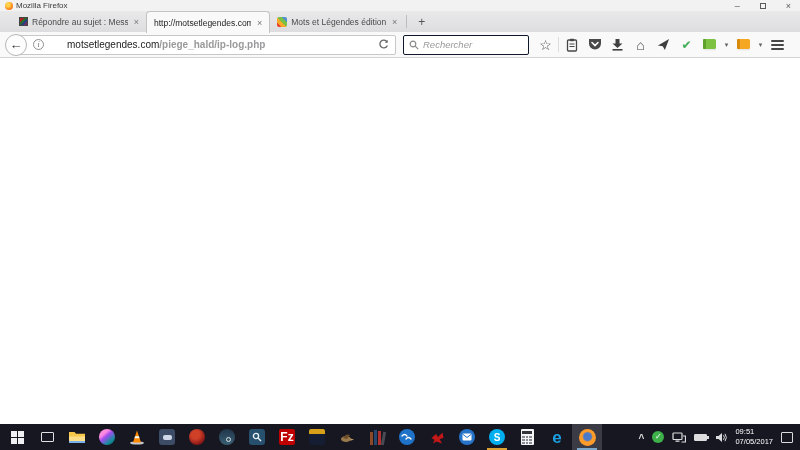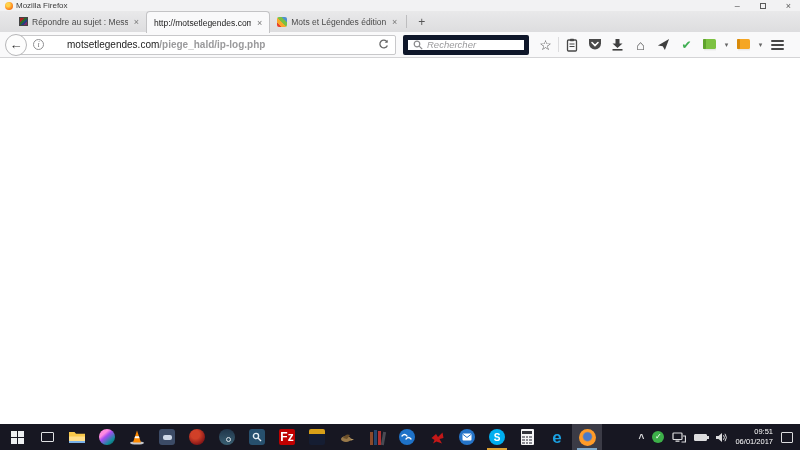--- a/index.html
+++ b/index.html
@@ -35,21 +35,21 @@
              display:flex; align-items:center; justify-content:center; font-size:13px; color:#2f2f2f;
              margin-right:-11px; z-index:3; }
   .urlbar { width:380px; height:20px; background:#fff; border:1px solid #c8c8ca; border-radius:2px;
             display:flex; align-items:center; padding-left:16px; font-size:10px; position:relative; }
   .info-ico { width:11px; height:11px; border:1px solid #909092; border-radius:50%; color:#707072;
               font-size:8px; font-style:italic; font-family:"Liberation Serif",serif;
               display:flex; align-items:center; justify-content:center; margin-right:6px; flex:0 0 auto; }
   .url-domain { color:#1c1c1c;padding-left:17px; }
   .url-path { color:#9a9a9c;font-weight:bold; }
   .reload { margin-left:auto; padding:0 6px; display:flex; align-items:center; }
-  .searchbar { width:126px; height:20px; background:#fff; border:5px solid #0f172a; border-radius:2px;
+  .searchbar { width:126px; height:20px; background:#fff; border:1px solid #0f172a; border-radius:2px;
                display:flex; align-items:center; padding:0 5px; gap:4px; margin-left:7px; }
   .search-input { border:none; outline:none; flex:1; min-width:0; font-size:9.5px; background:transparent;
                   font-family:"Liberation Sans",sans-serif; color:#444; }
   .search-input::placeholder { font-style:italic; color:#9a9a9c; }
   .tools { display:flex; align-items:center; margin-left:5px; }
   .tool { width:23px; height:22px; display:flex; align-items:center; justify-content:center; color:#474747; }
   .tool.caret { width:11px; font-size:7px; color:#666; }
   .tool.star { font-size:14px; line-height:14px; }
   .tool.home { font-size:14px; }
   .tool.check { font-size:12px; color:#3fae52; }
@@ -100,21 +100,21 @@
   .edge-e { color:#1ba1e2; font-size:17px; font-weight:bold; line-height:17px; }
   .fox { width:17px; height:17px; border-radius:50%;
          background:radial-gradient(circle at 50% 45%, #4a7ac8 0 30%, #ff9b28 42% 72%, #e8650d 100%); }
 
   .tray { margin-left:auto; display:flex; align-items:center; gap:8px; padding-right:7px; color:#e8e8ea; }
   .tray-chevron { font-size:10px; font-weight:bold; color:#dcdcde; line-height:8px; margin-top:4px; }
   .av-ok { width:12px; height:12px; border-radius:50%; background:#3db049; color:#fff; font-size:8px;
            display:flex; align-items:center; justify-content:center; line-height:12px; }
   .battery { width:13px; height:7px; border:1px solid #dcdcde; border-radius:1px; position:relative; background:#dcdcde; }
   .battery::after { content:""; position:absolute; right:-3px; top:1.5px; width:2px; height:3px; background:#dcdcde; }
-  .clock { font-size:7.5px; line-height:1.35; text-align:right; color:#fdfdfd; }
+  .clock { font-size:7.5px; line-height:1.35; text-align:left; color:#fdfdfd; }
   .action-center { width:12px; height:11px; border:1px solid #dcdcde; border-radius:1px; }
 
   svg { display:block; }
 </style>
 </head>
 <body>
 
 <div class="screen">
 
   <div class="titlebar">
@@ -361,19 +361,19 @@
       </span>
       <span class="battery"></span>
       <span>
         <svg width="12" height="11" viewBox="0 0 12 11">
           <path d="M1 4 h2.5 L7 1 v9 L3.5 7 H1 Z" fill="#dcdcde"></path>
           <path d="M8.5 3.2 q1.8 2.3 0 4.6 M10 1.8 q2.8 3.7 0 7.4" fill="none" stroke="#dcdcde" stroke-width="1"></path>
         </svg>
       </span>
       <span class="clock">
         <div>09:51</div>
-        <div>06/01/2017</div>
+        <div>07/05/2017</div>
       </span>
       <span class="action-center"></span>
     </div>
   </div>
 
 </div>
 
 </body></html>

